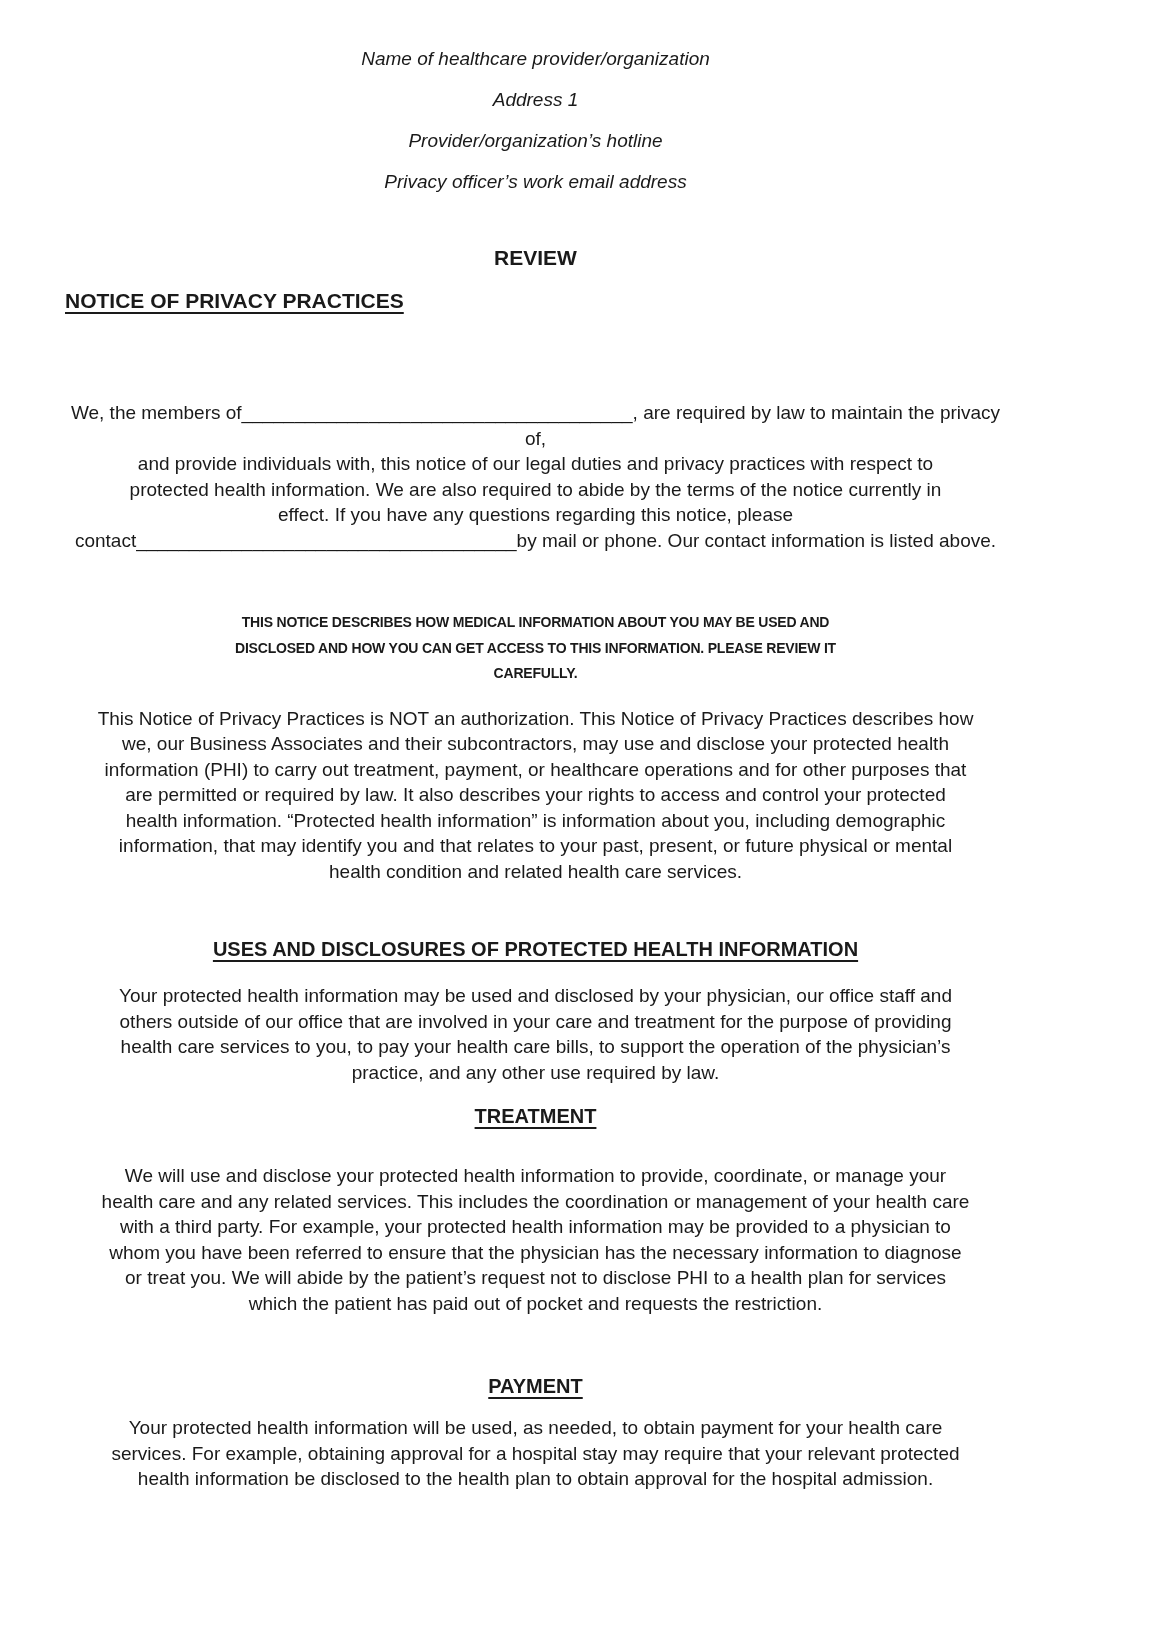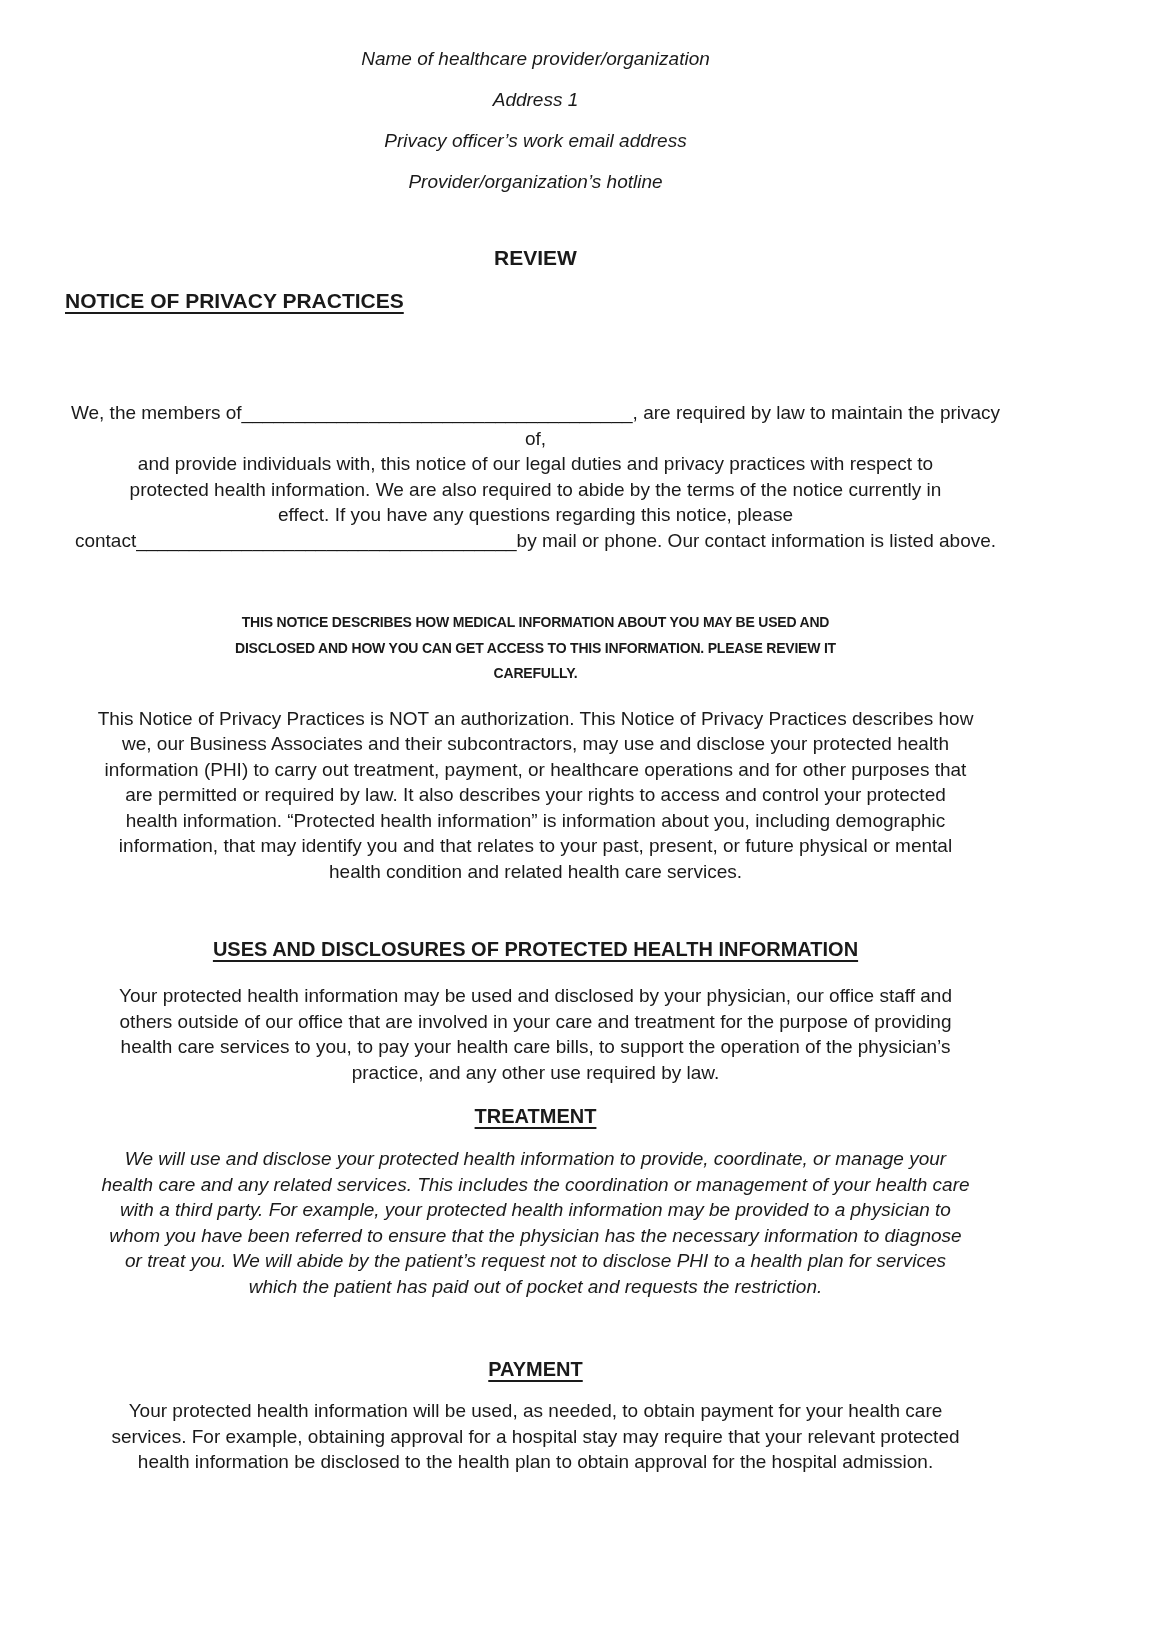--- a/index.html
+++ b/index.html
@@ -63,34 +63,34 @@
     font-weight: 700;
     font-size: 20px;
     line-height: 27px;
     text-decoration: underline;
     text-decoration-thickness: 2px;
     text-underline-offset: 4px;
   }
   .h-uses { margin-top: 52px; }
   .b-uses { margin-top: 20px; }
   .h-treatment { margin-top: 18px; }
-  .b-treatment { margin-top: 16px; font-style: italic; }
+  .b-treatment { margin-top: 33px; }
   .h-payment { margin-top: 57px; }
   .b-payment { margin-top: 15px; }
 </style>
 </head>
 <body>
 
 <div class="doc">
 
   <header class="letterhead">
     <p>Name of healthcare provider/organization</p>
     <p>Address 1</p>
+    <p>Provider/organization’s hotline</p>
     <p>Privacy officer’s work email address</p>
-    <p>Provider/organization’s hotline</p>
   </header>
 
   <h1 class="title">REVIEW</h1>
   <h2 class="subtitle">NOTICE OF PRIVACY PRACTICES</h2>
 
   <p class="para intro">We, the members of_____________________________________, are required by law to maintain the privacy of,
 and provide individuals with, this notice of our legal duties and privacy practices with respect to
 protected health information. We are also required to abide by the terms of the notice currently in
 effect. If you have any questions regarding this notice, please
 contact____________________________________by mail or phone. Our contact information is listed above.</p>

